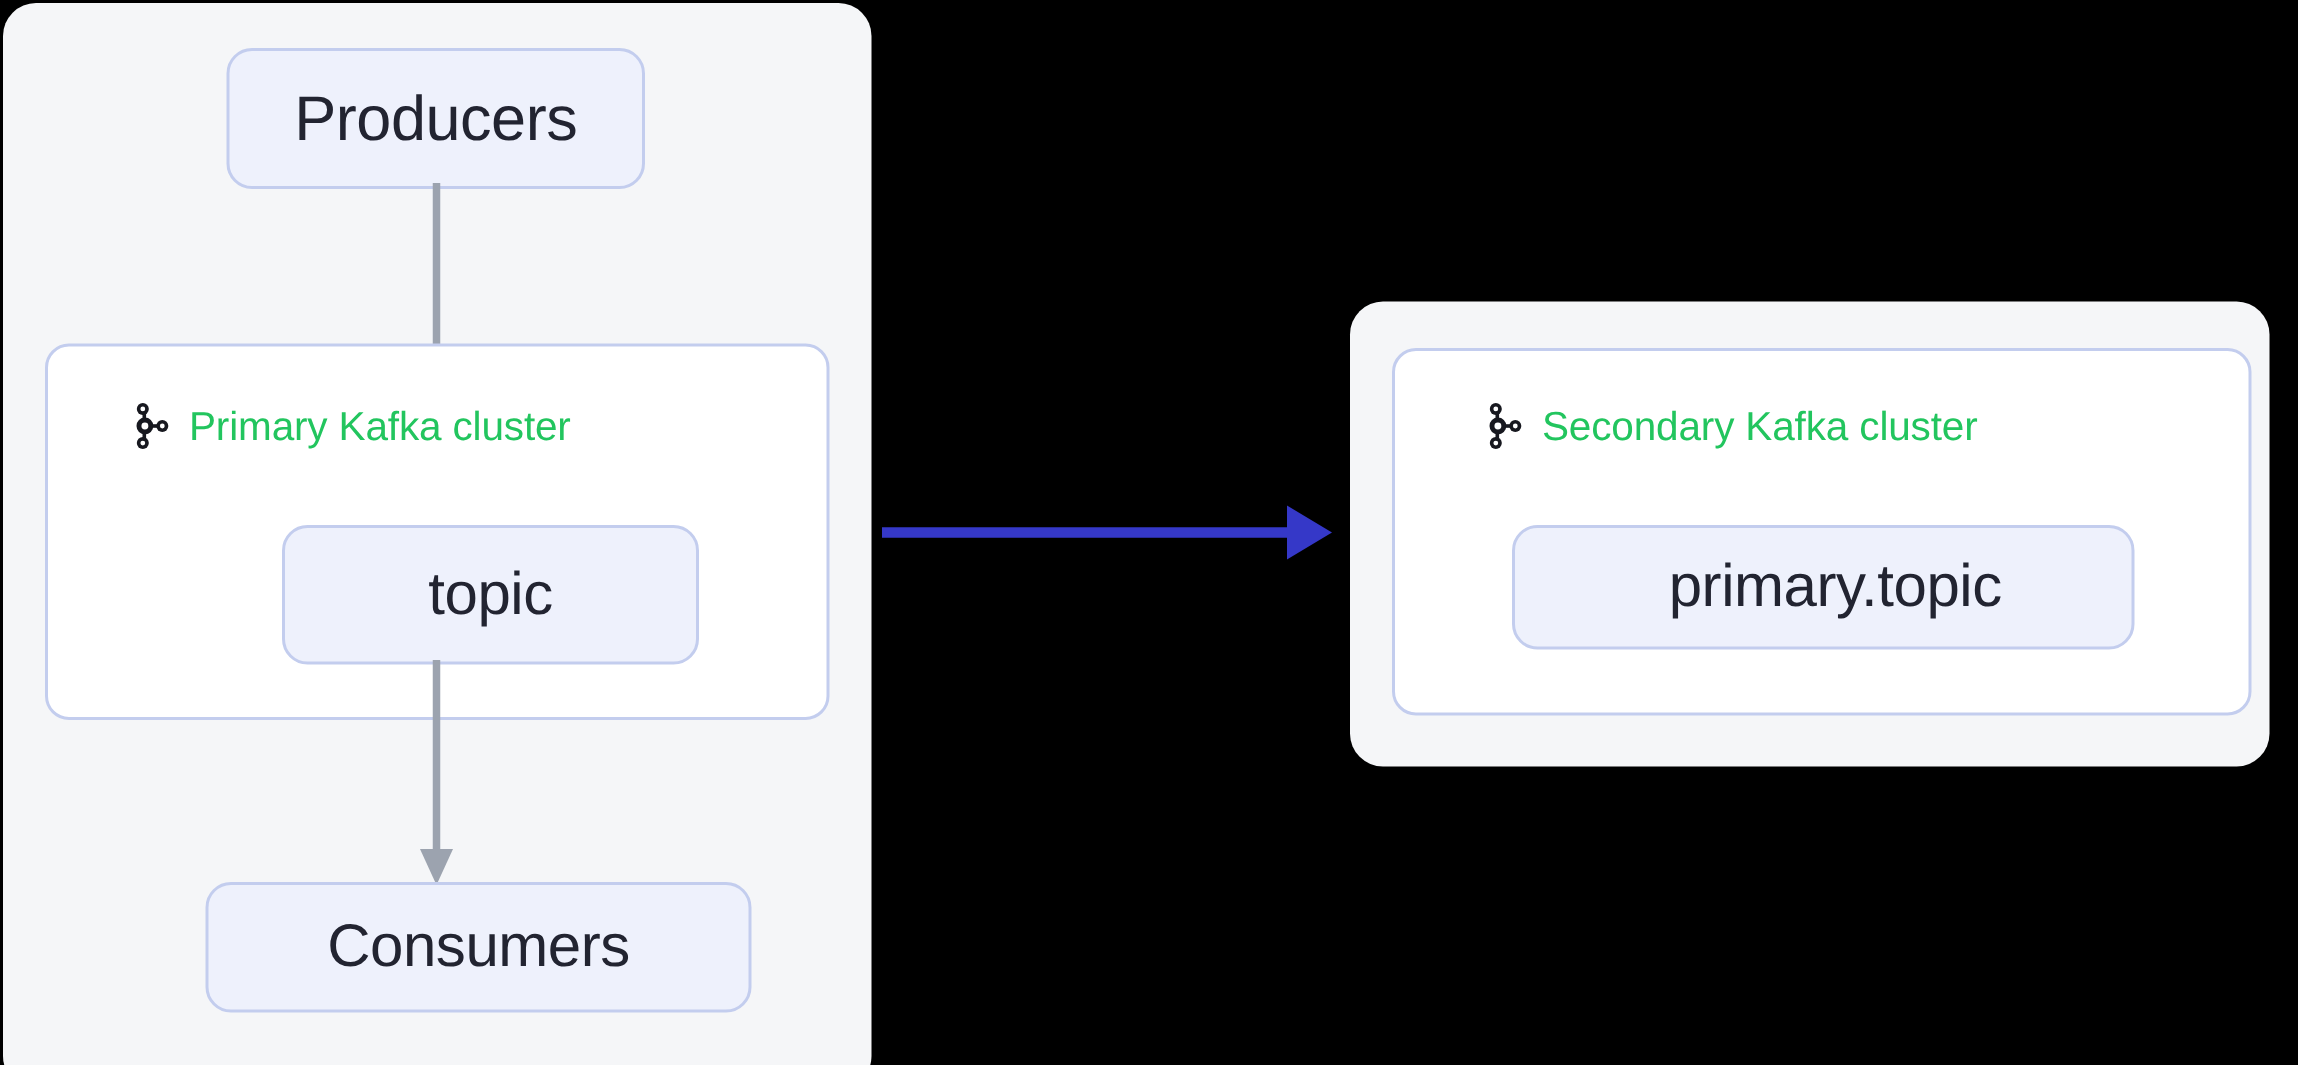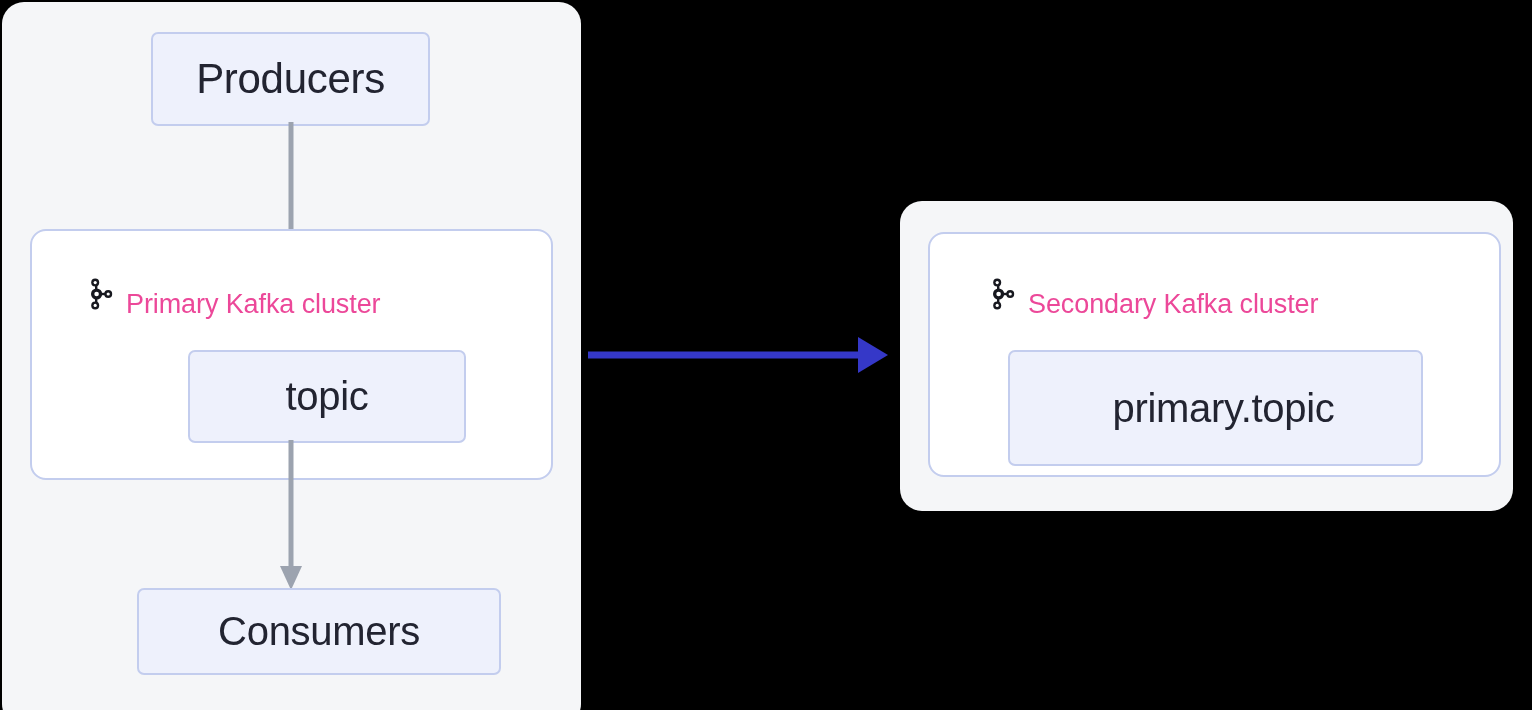--- a/index.html
+++ b/index.html
@@ -77,32 +77,31 @@
   #secondary-cluster-header { left: 990px; top: 268px; justify-content: flex-end; }
 
   .kafka-icon {
     display: block;
     width: 26px;
     height: 32px;
     flex: 0 0 auto;
   }
   .cluster-label {
     font-size: 27px;
-    color: #ec4899;
+    color: #22c55e;
     letter-spacing: -0.1px;
     line-height: 32px;
-    margin-top: 20px;
   }
 
   
   .node-box {
     position: absolute;
     background: #eef1fc;
     border: 2px solid #c3cdee;
-    border-radius: 7px;
+    border-radius: 17px;
     box-sizing: border-box;
     display: flex;
     align-items: center;
     justify-content: center;
     color: #222431;
     letter-spacing: -0.3px;
   }
   #producers-box {
     left: 151px;
     top: 32px;
@@ -121,21 +120,21 @@
     left: 188px;
     top: 350px;
     width: 278px;
     height: 93px;
     font-size: 40px;
   }
   #primary-topic-box {
     left: 1008px;
     top: 350px;
     width: 415px;
-    height: 116px;
+    height: 83px;
     font-size: 40px;
     padding-left: 16px;
   }
 
   
   .arrow-svg {
     position: absolute;
     overflow: visible;
   }
   #arrow-producers-topic { left: 270px; top: 122px; width: 42px; height: 236px; }

